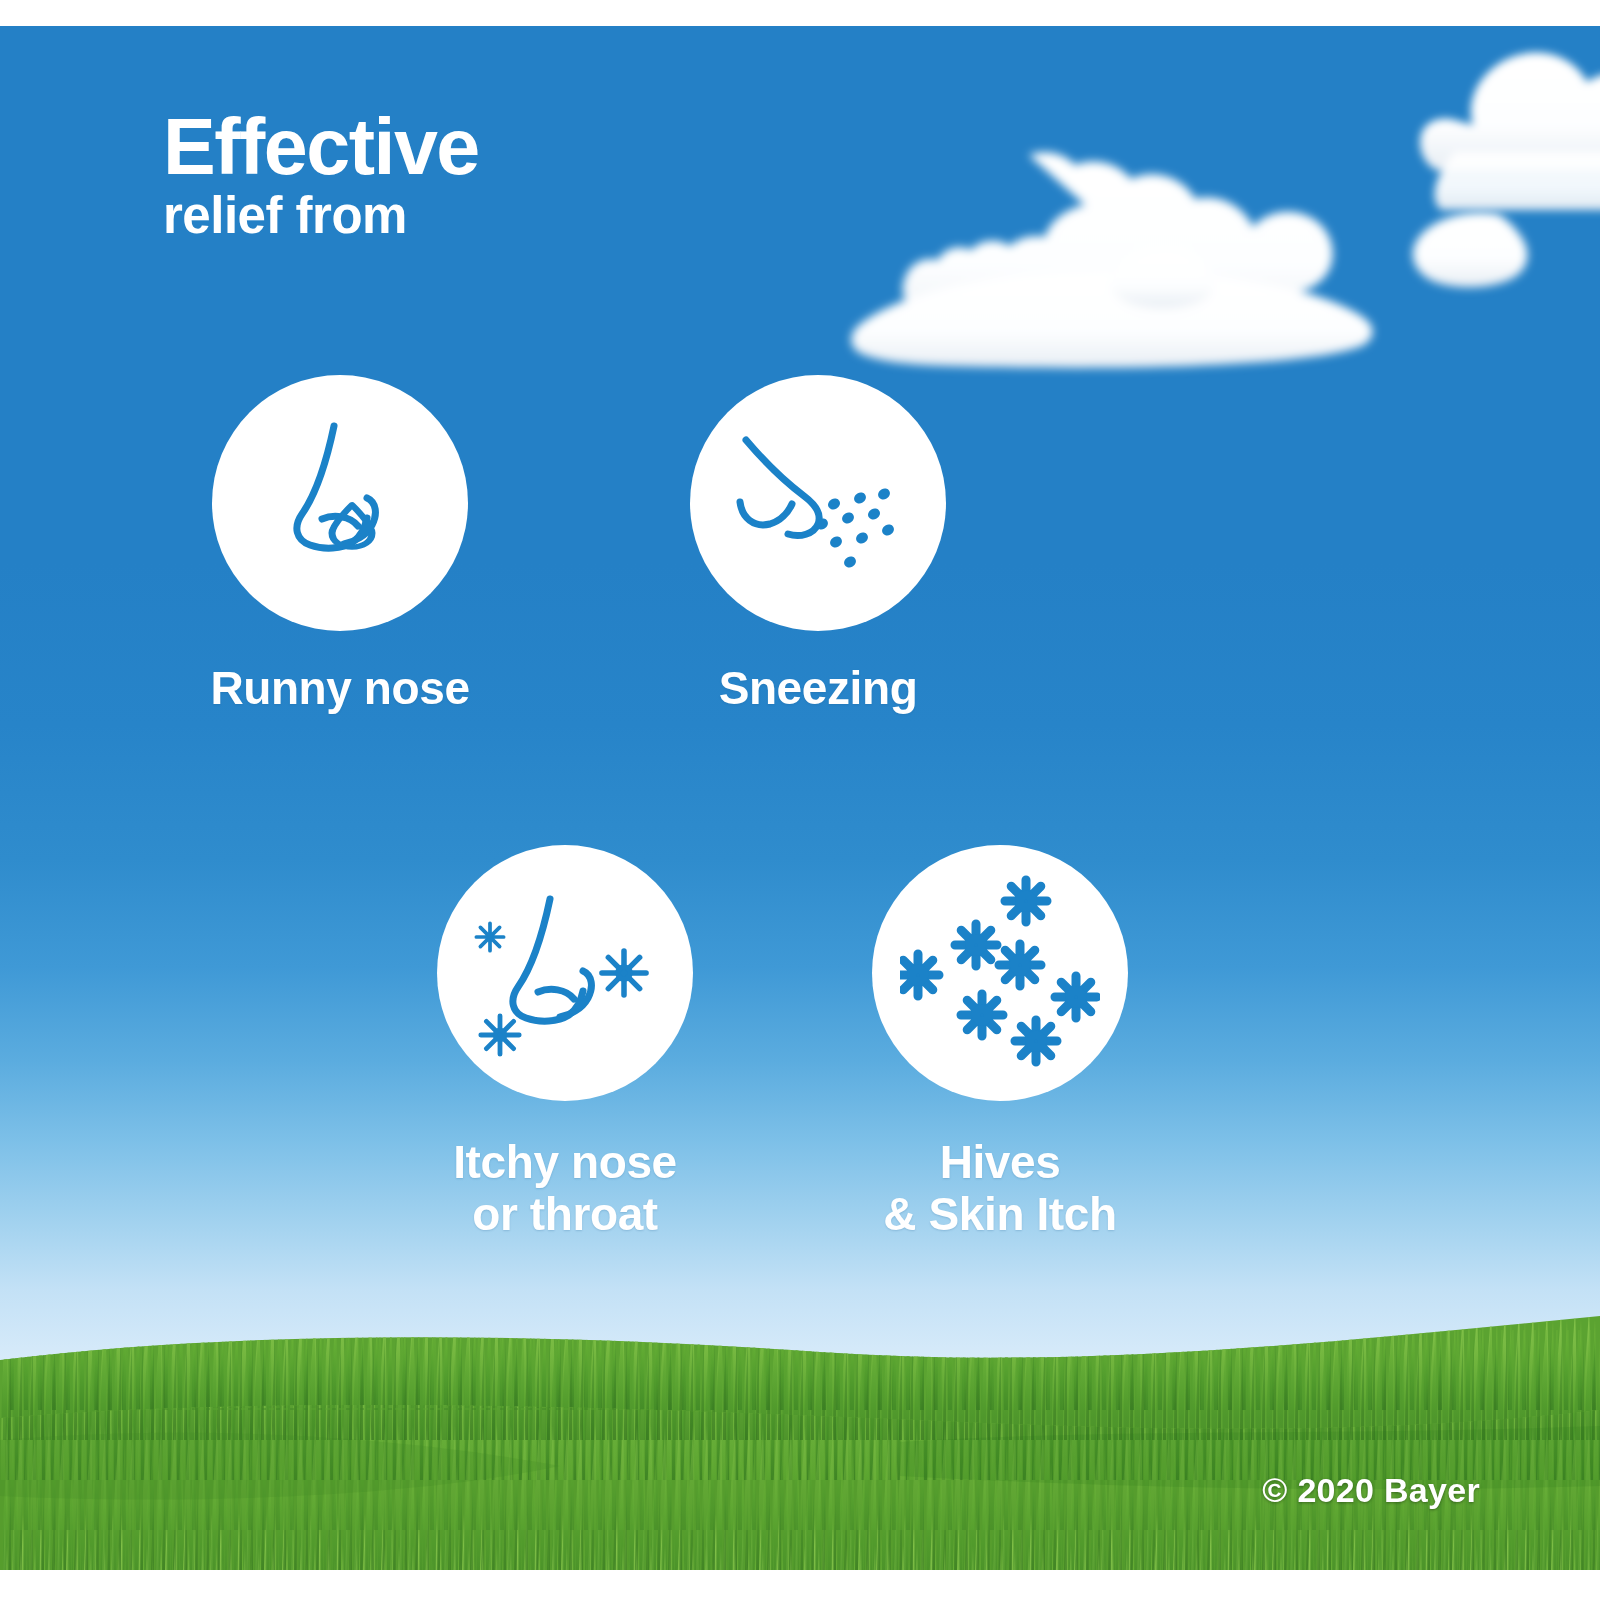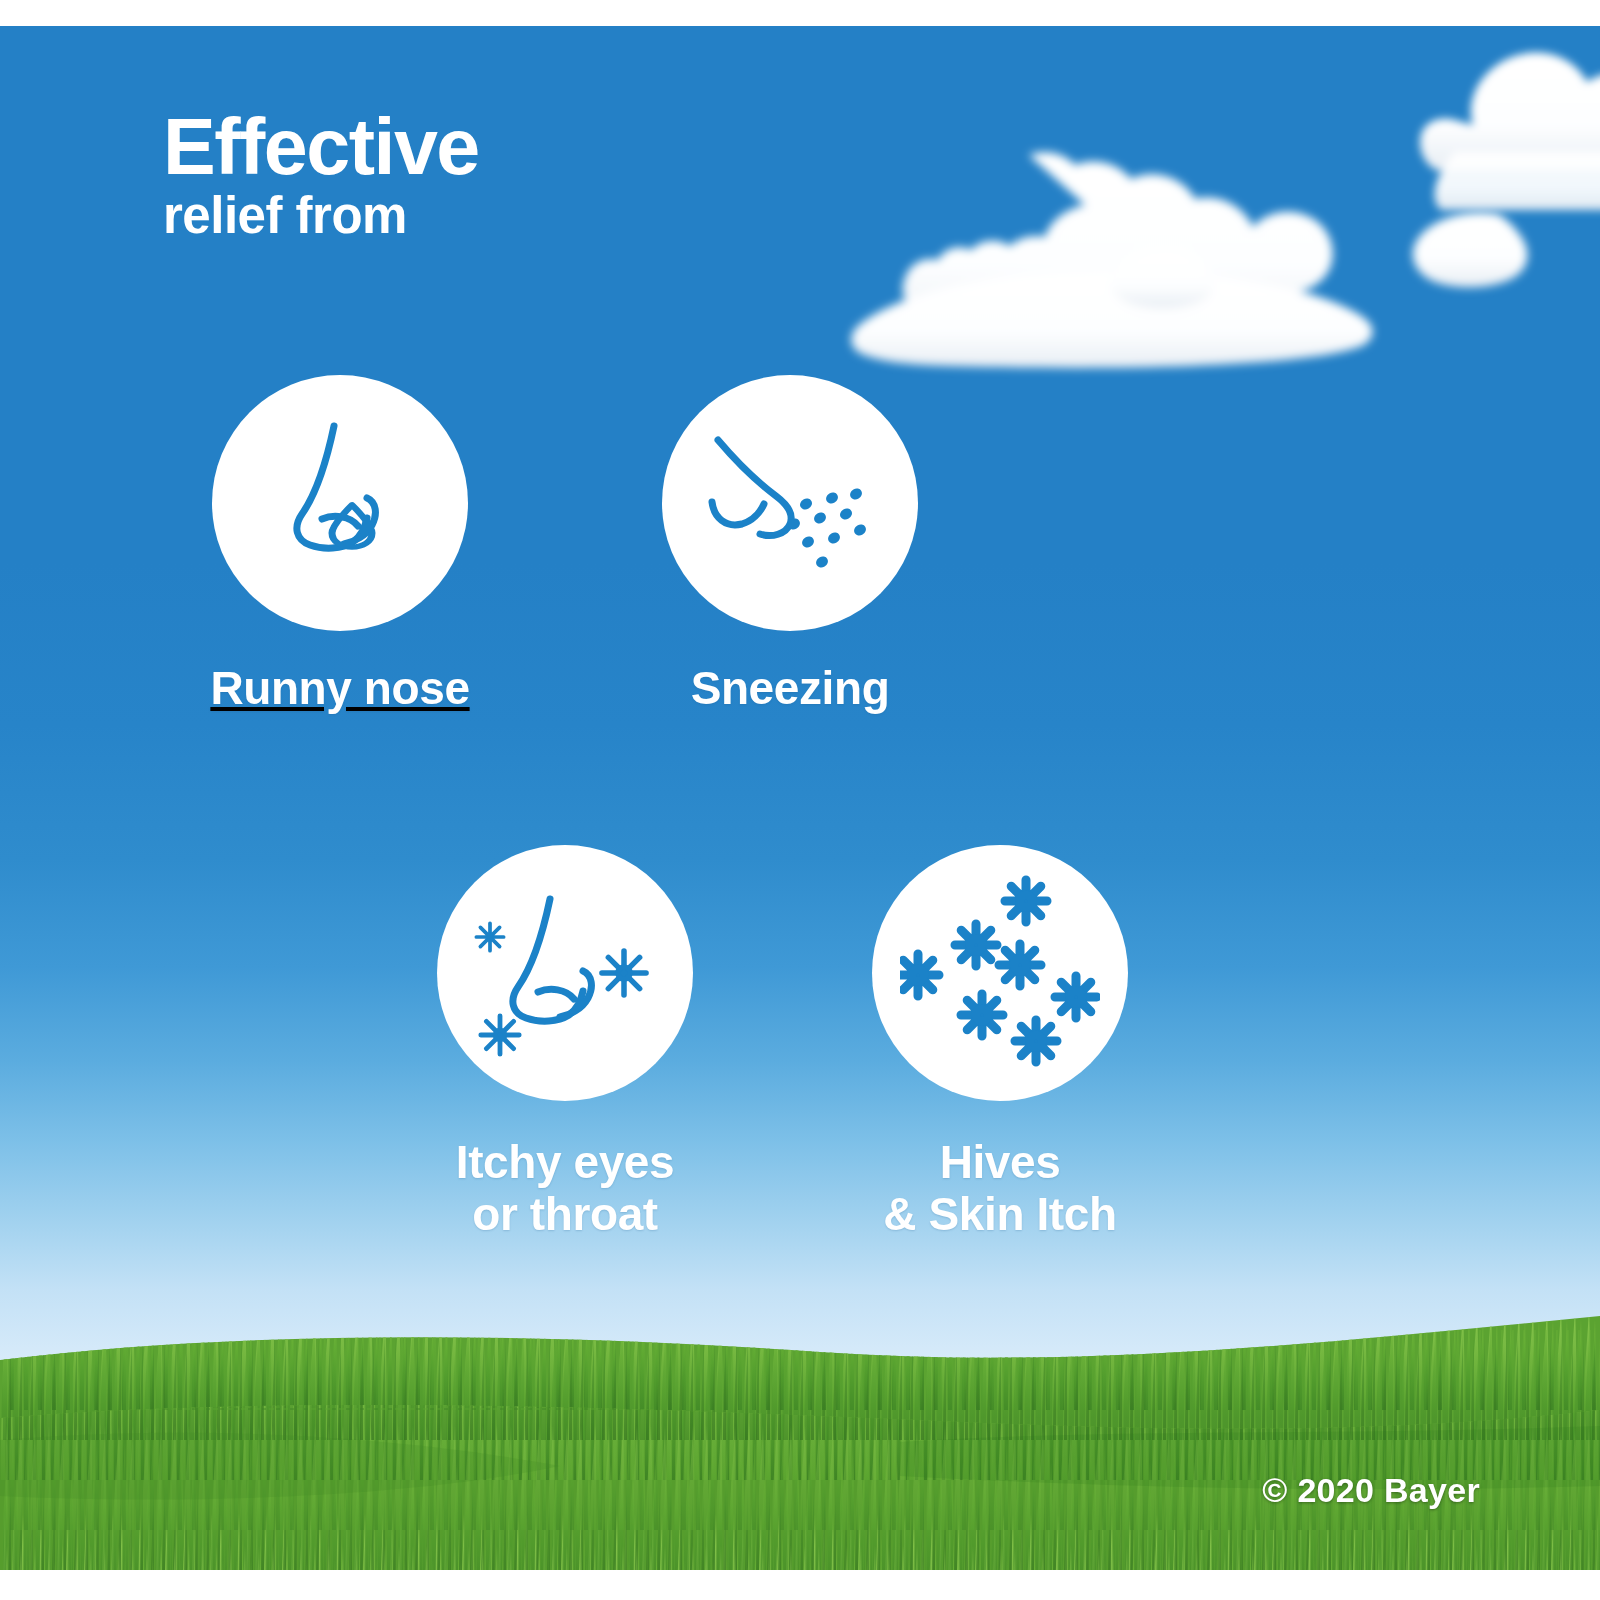--- a/index.html
+++ b/index.html
@@ -118,22 +118,22 @@
     color: #ffffff;
     font-size: 46px;
     font-weight: 700;
     line-height: 1.12;
     letter-spacing: -0.4px;
     white-space: pre-line;
     text-shadow: 0 1px 2px rgba(30,90,140,0.22);
   }
 
   
-  #item-runny-nose   { left: 82px;  top: 375px;  width: 516px; text-decoration: underline; }
-  #item-sneezing     { left: 532px; top: 375px;  width: 516px; }
+  #item-runny-nose   { left: 82px;  top: 375px;  width: 516px; }
+  #item-sneezing     { left: 560px; top: 375px;  width: 516px; }
   #item-itchy-eyes   { left: 977px; top: 375px;  width: 516px; }
   
   #item-itchy-nose   { left: 307px; top: 845px;  width: 516px; }
   #item-hives        { left: 742px; top: 845px;  width: 516px; }
 
   #item-itchy-eyes .item-label { margin-top: 26px; }
   #item-itchy-nose .item-label { margin-top: 36px; }
   #item-hives .item-label      { margin-top: 36px; }
 
   
@@ -362,21 +362,21 @@
             <circle cx="0" cy="0" r="6.5"></circle>
           </g>
 
           <g transform="translate(28,150) scale(0.8)">
             <path d="M0 -24 L0 24 M-24 0 L24 0 M-17 -17 L17 17 M-17 17 L17 -17"></path>
             <circle cx="0" cy="0" r="6"></circle>
           </g>
         </g>
       </svg>
     </div>
-    <div class="item-label">Itchy eyes
+    <div class="item-label">Itchy nose
 or throat</div>
   </div>
 
   <div class="item" id="item-hives">
     <div class="bubble">
       <svg width="200" height="196" viewBox="0 0 200 196" xmlns="http://www.w3.org/2000/svg" fill="none" stroke="#1b82c8" stroke-width="9" stroke-linecap="round">
         <g>
 
           <g transform="translate(126,26)">
             <path d="M0 -21 L0 21 M-21 0 L21 0 M-14.8 -14.8 L14.8 14.8 M-14.8 14.8 L14.8 -14.8"></path>

